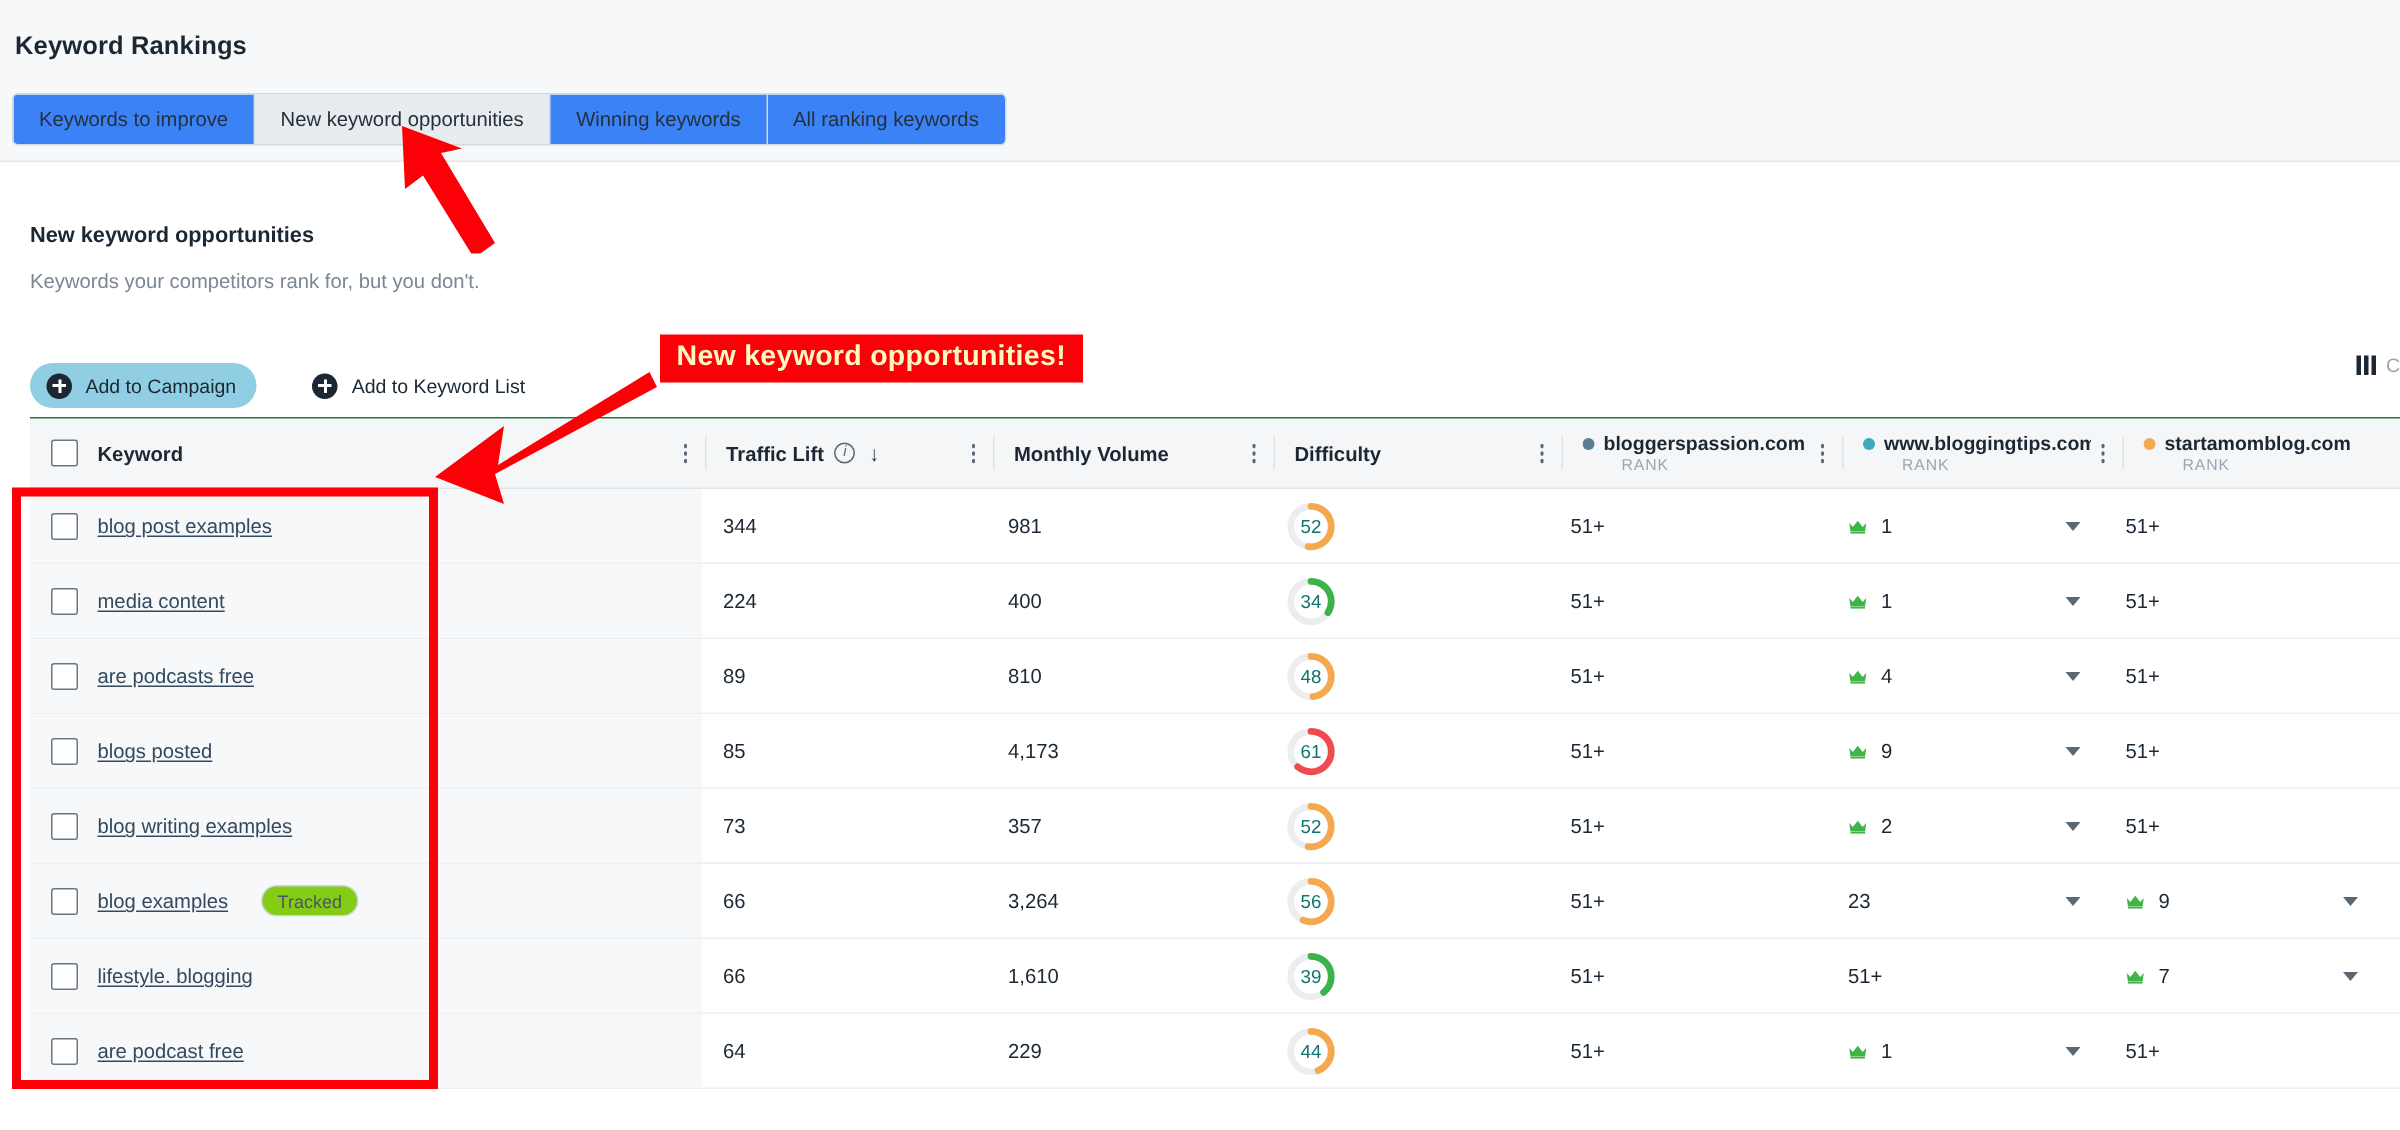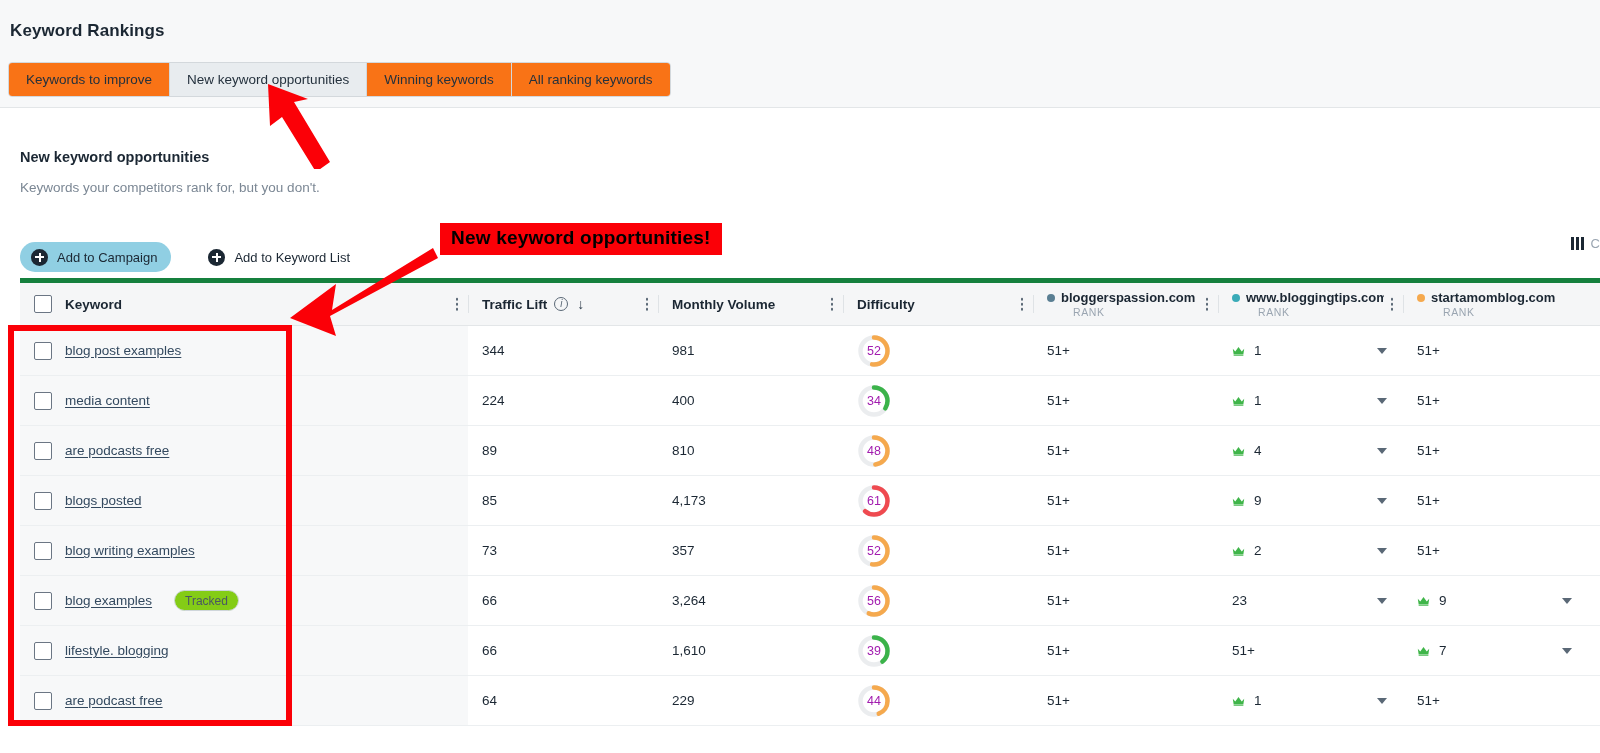--- a/index.html
+++ b/index.html
@@ -26,21 +26,21 @@
   .tabs {
     position: absolute; left: 8px; top: 62px;
     display: flex; align-items: stretch;
     border: 1px solid #d3d8dc; border-radius: 4px; overflow: hidden;
     background: #ffffff;
   }
   .tab {
     padding: 0 17px; height: 33px; line-height: 33px;
     font-size: 13.5px; color: #24313d;
     border-right: 1px solid #d3d8dc;
-    background: #f97316; cursor: pointer; white-space: nowrap;
+    background: #3b82f6; cursor: pointer; white-space: nowrap;
   }
   .tab:last-child { border-right: none; }
   .tab.active { background: #e8ecef; }
 
   
   .section-title {
     position: absolute; left: 20px; top: 149px;
     font-size: 14.5px; font-weight: bold; color: #1b2733;
   }
   .section-sub {
@@ -75,21 +75,21 @@
     font-size: 13px; color: #1b2733; cursor: pointer;
   }
   .cols-icon { display: flex; gap: 2px; }
   .cols-icon i { display: block; width: 3px; height: 13px; background: #1b2733; }
   .cols-label { color: #9aa5b1; }
 
   
   .table { position: absolute; left: 20px; top: 278px; width: 1580px; }
   .thead {
     display: flex; height: 48px; background: #f5f6f7;
-    border-top: 5px solid #15803d; border-bottom: 1px solid #e3e6e8;
+    border-top: 1px solid #15803d; border-bottom: 1px solid #e3e6e8; justify-content: space-between;
   }
   .th {
     display: flex; align-items: center; position: relative;
     font-size: 13.5px; font-weight: bold; color: #1b2733;
     padding-left: 14px; flex: none;
   }
   .th .divider {
     position: absolute; left: 0; top: 12px; bottom: 12px;
     width: 1px; background: #dfe3e6;
   }
@@ -151,27 +151,27 @@
     position: absolute; right: 16px; top: 50%; transform: translateY(-50%);
     width: 0; height: 0; border-left: 5.5px solid transparent;
     border-right: 5.5px solid transparent; border-top: 6px solid #5a6876;
     cursor: pointer;
   }
 
   .donut { position: relative; width: 34px; height: 34px; }
   .donut svg { display: block; transform: rotate(-90deg); }
   .donut span {
     position: absolute; inset: 0; display: flex; align-items: center; justify-content: center;
-    font-size: 12.5px; color: #a21caf;
+    font-size: 12.5px; color: #0f766e;
   }
 
   
   .anno-box {
     position: absolute; left: 440px; top: 223px;
-    background: #fb0007; color: #000000;
+    background: #fb0007; color: #fef9c3;
     font-size: 19px; font-weight: bold;
     padding: 4px 11px 6px; white-space: nowrap;
     letter-spacing: .2px;
   }
   .anno-rect {
     position: absolute; left: 8px; top: 325px; width: 284px; height: 401px;
     border: 6px solid #fb0007; pointer-events: none;
   }
   .arrow { position: absolute; pointer-events: none; }
   .arrow-top { left: 258px; top: 84px; }

